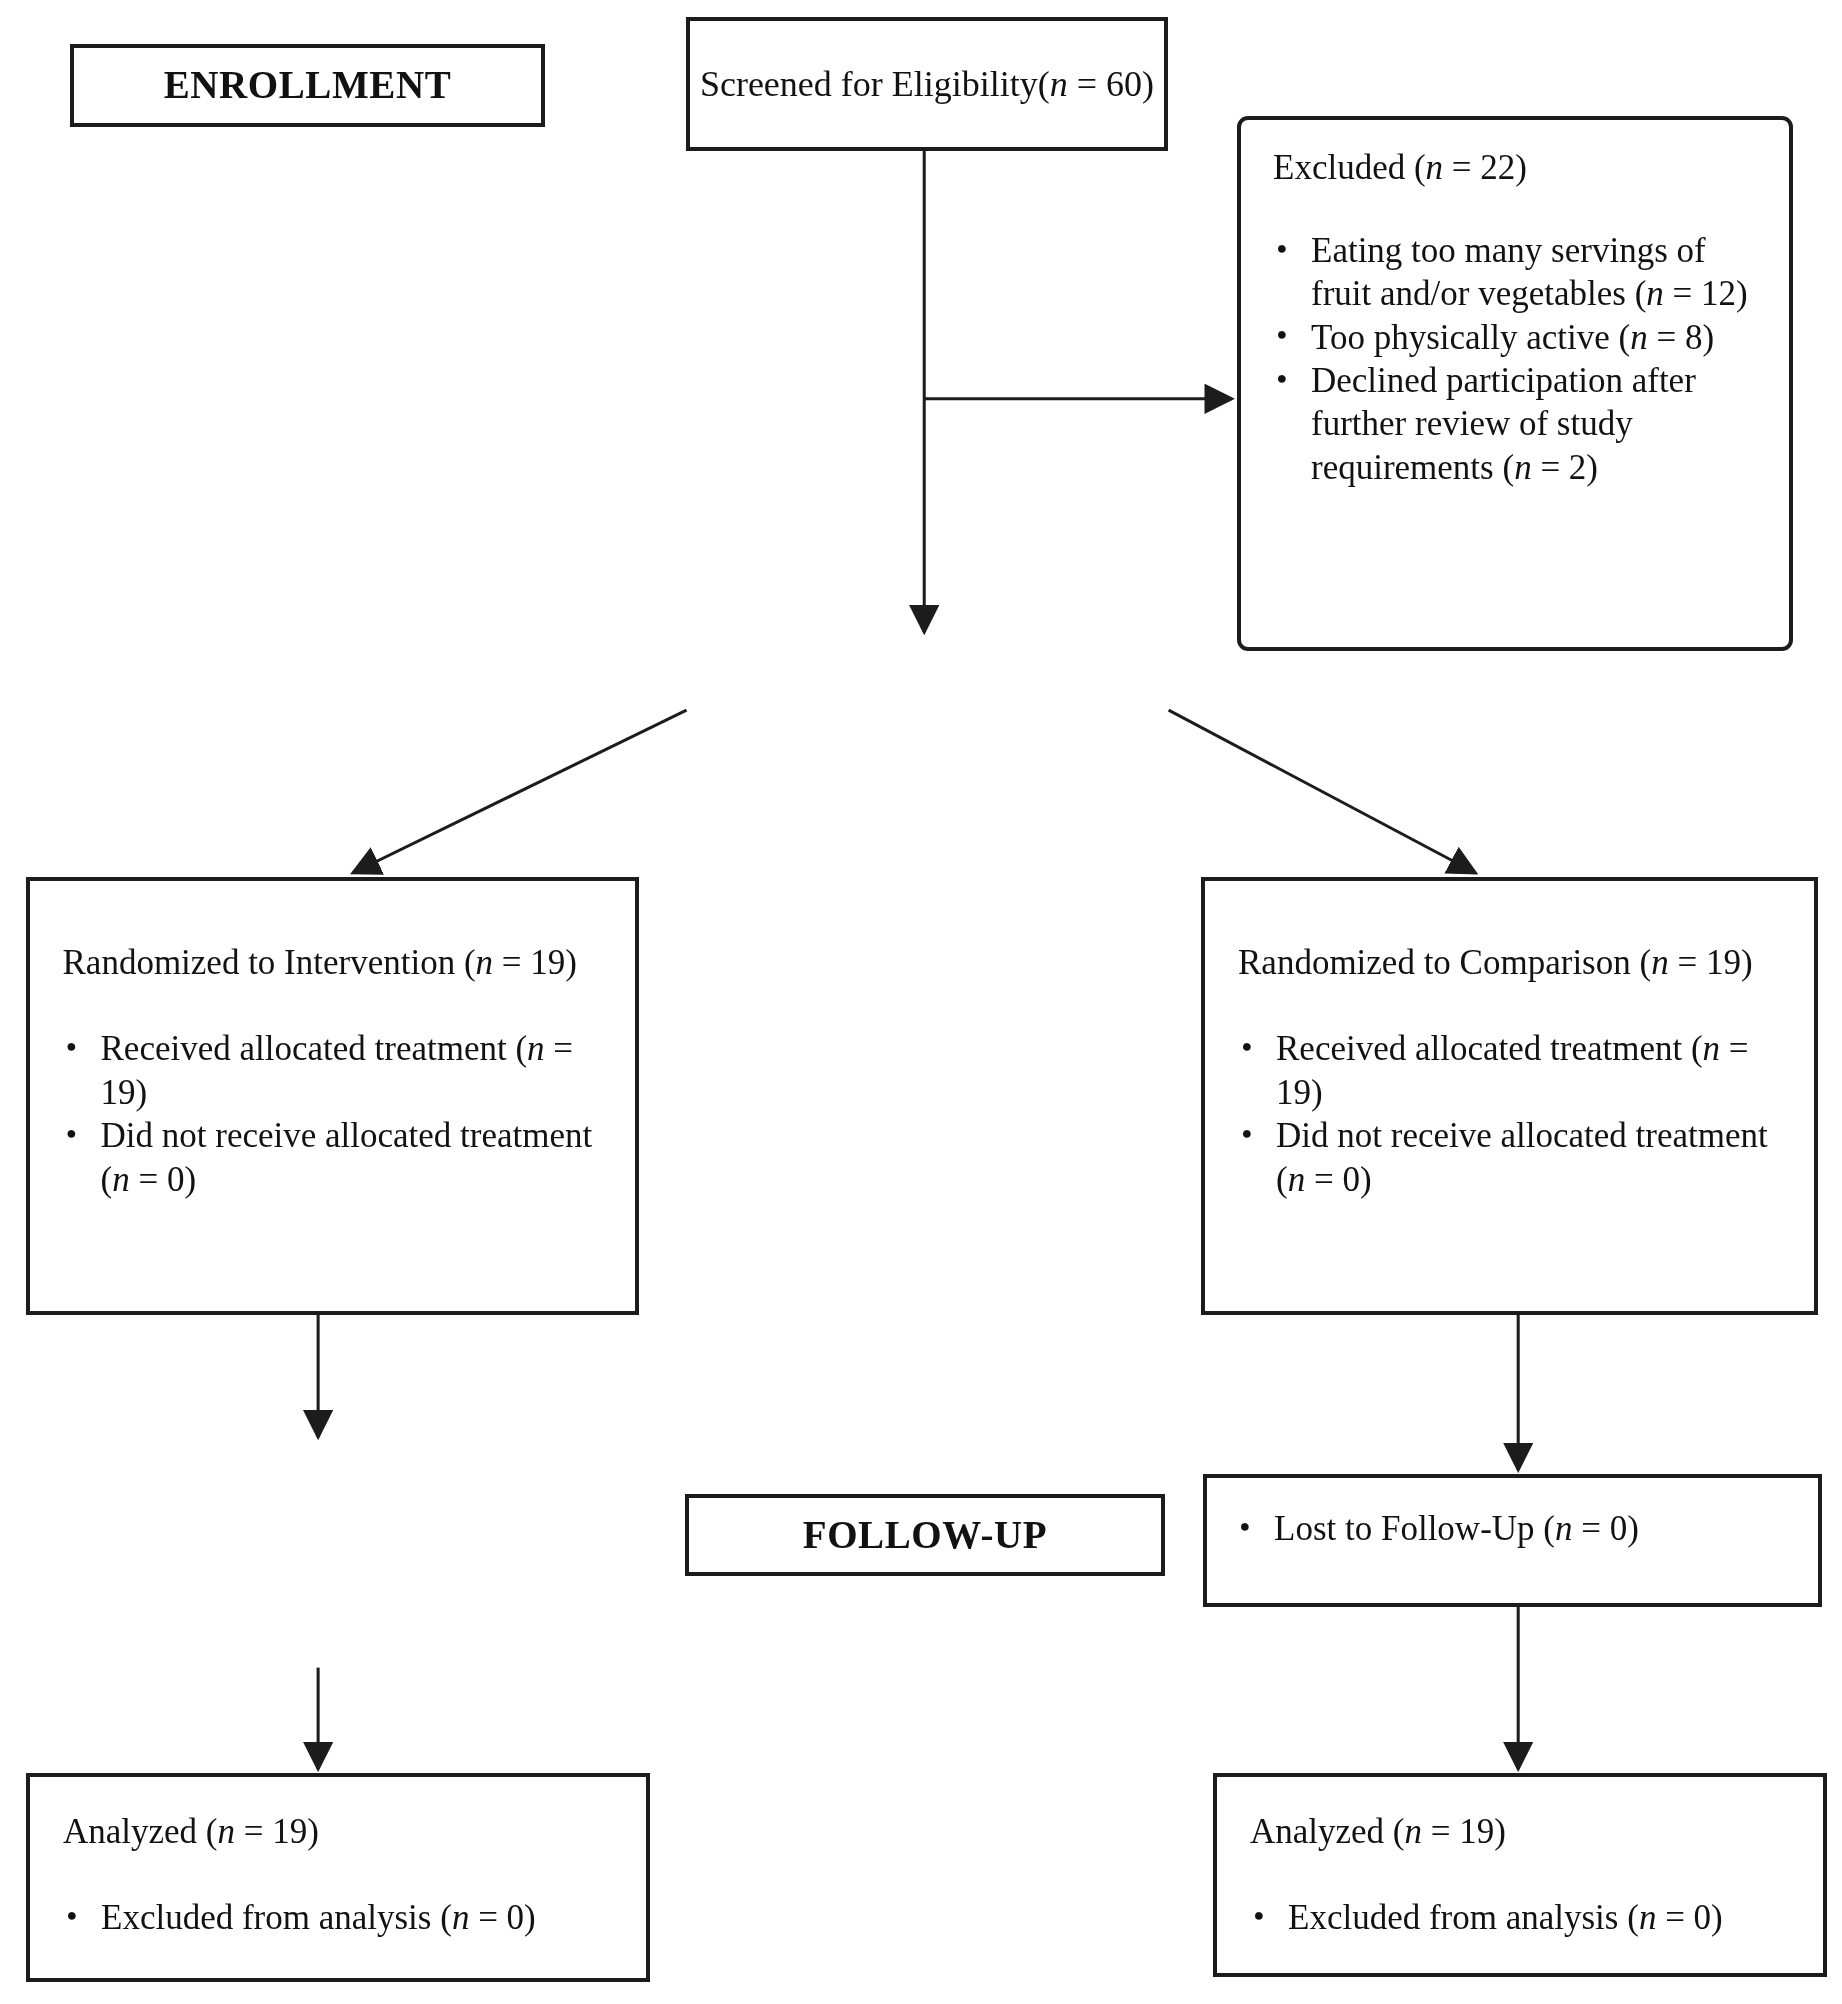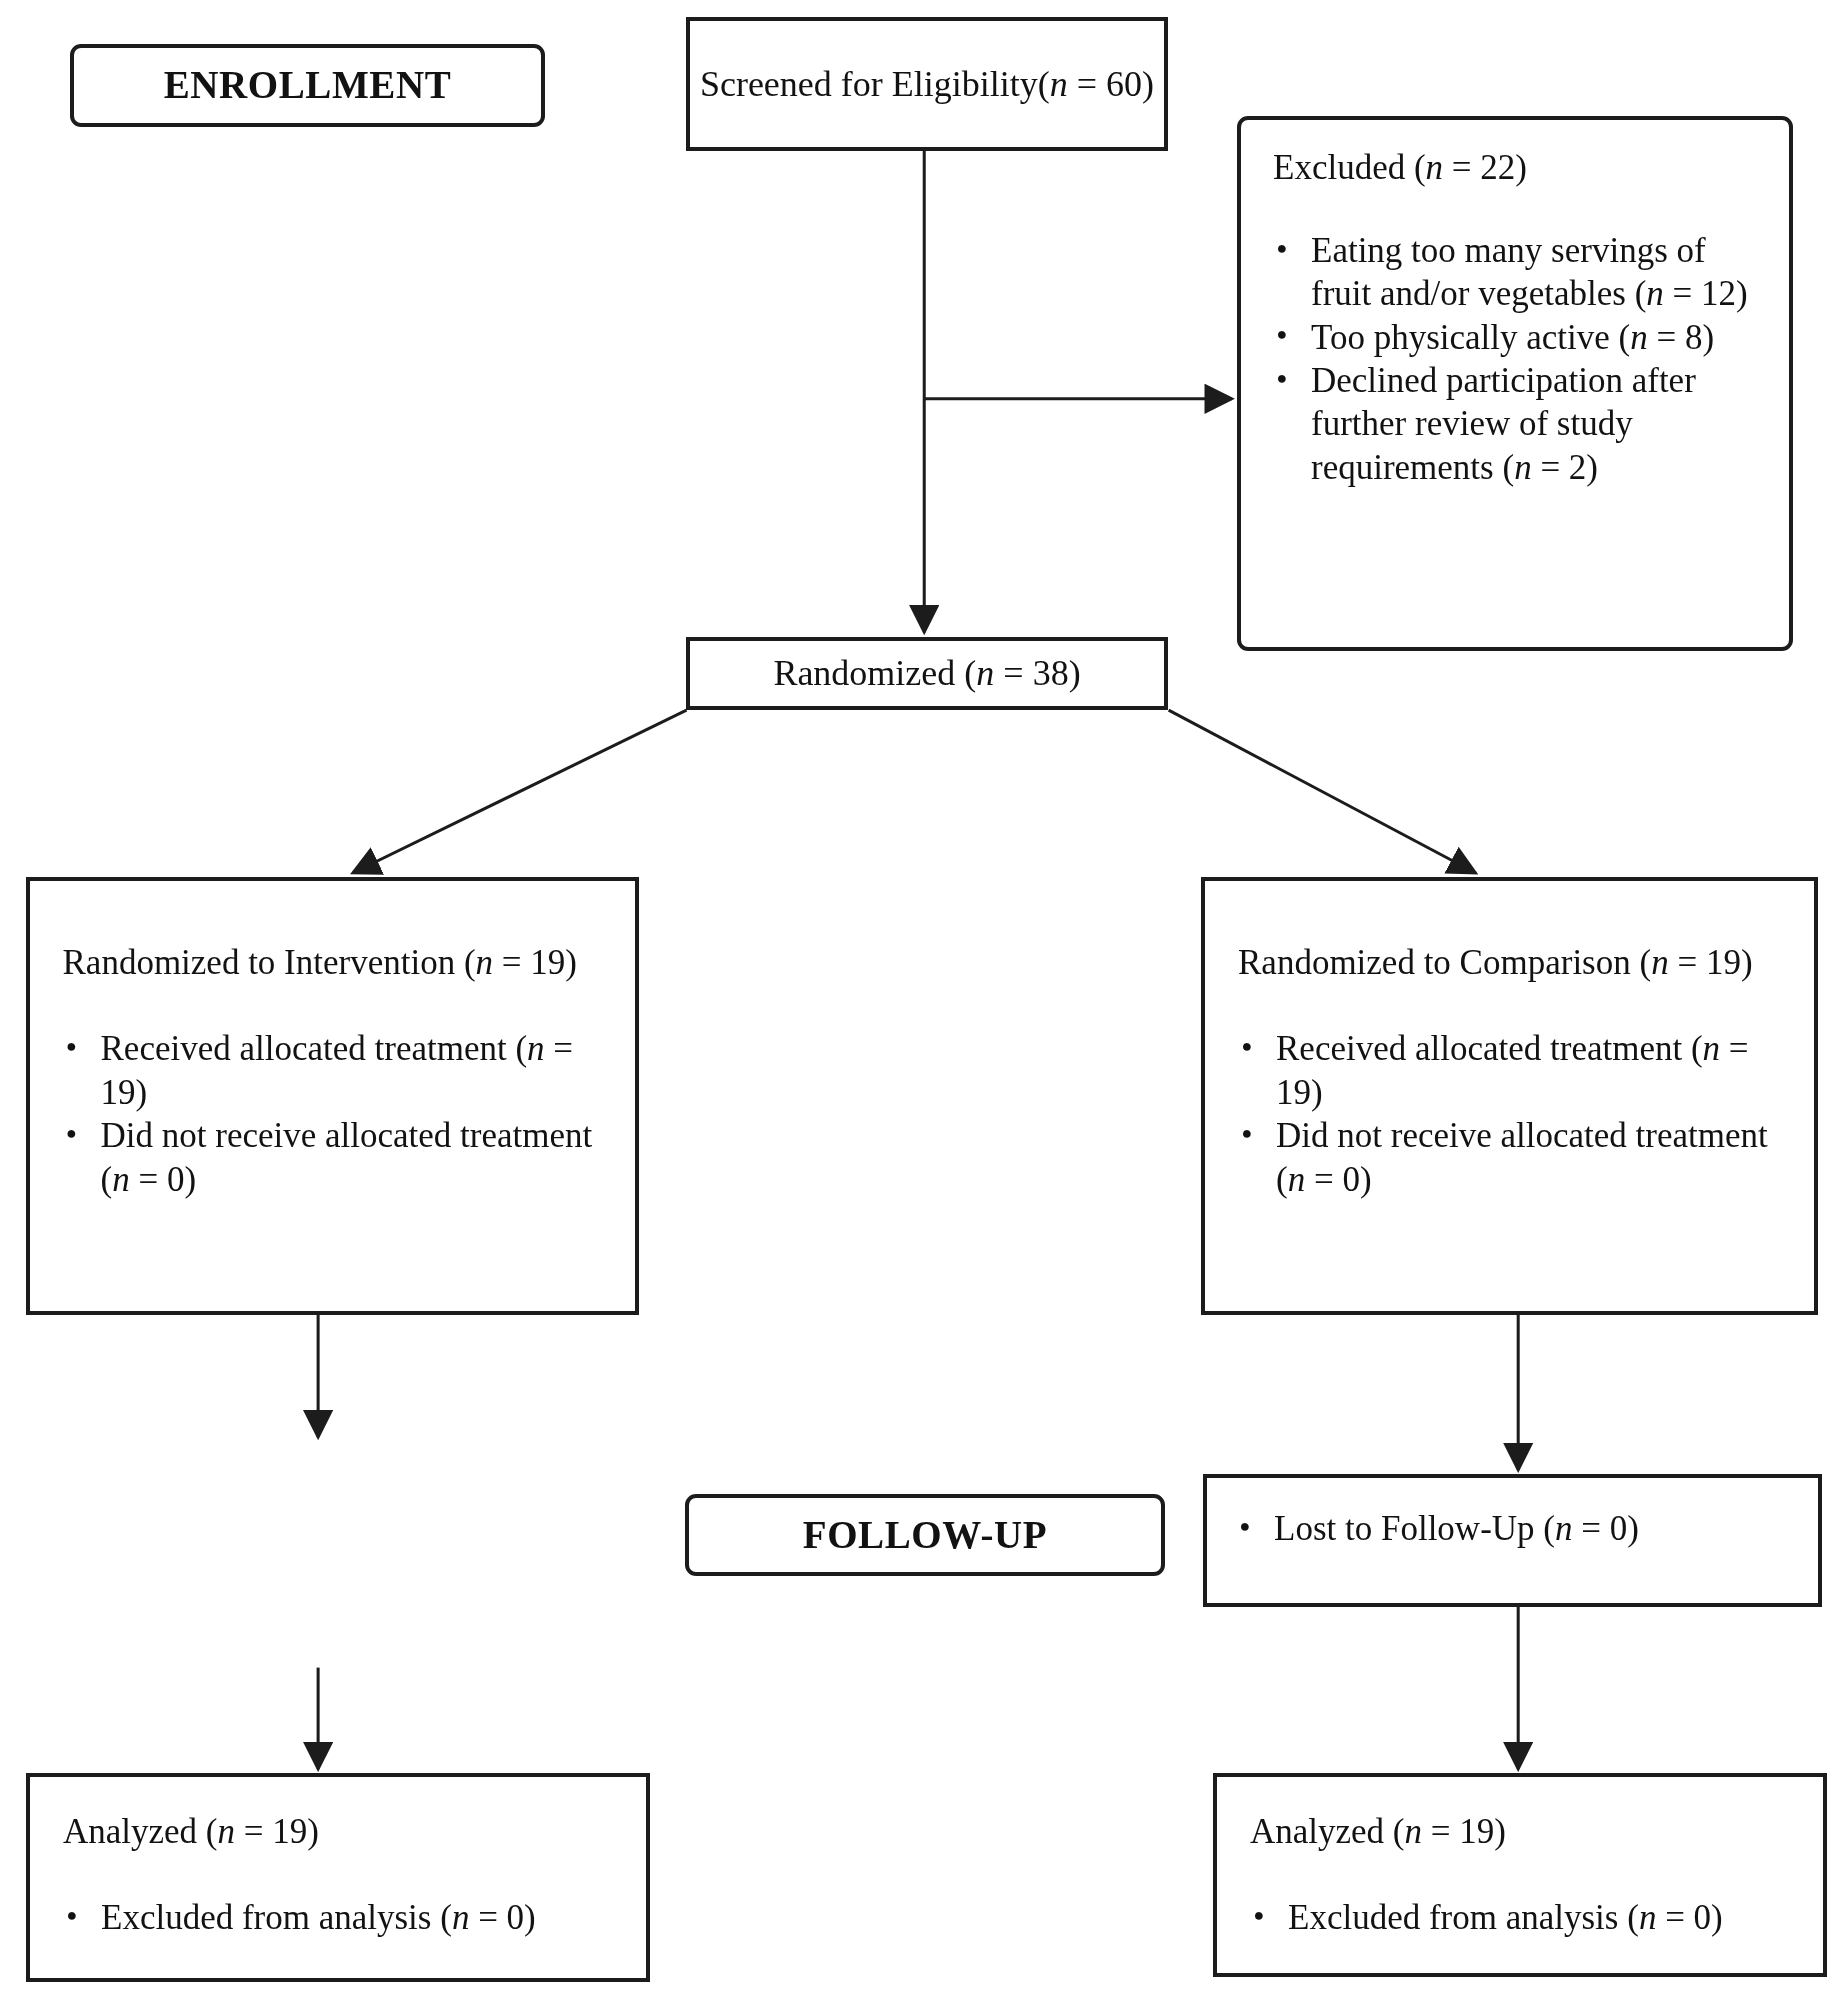--- a/index.html
+++ b/index.html
@@ -21,21 +21,20 @@
     font-size:35px;
     line-height:1.24;
   }
   .stage-label{
     border-width:4.9px;
     display:flex;align-items:center;justify-content:center;
     font-weight:bold;
     font-size:39px;
     letter-spacing:0.6px;
     text-align:center;
-    border-radius:11px;
   }
   .center-text{
     display:flex;flex-direction:row;align-items:center;justify-content:center;
     text-align:center;
     font-size:36px;
   }
   .pad-box{padding:25.5px 30px 0 32px;border-radius:11px;}
   .arm-box{padding:60px 29px 0 33px;}
   .arm-box .box-title{max-width:522px;}
   .followup-box{padding:25.5px 27px 0 33px;}
@@ -91,23 +90,20 @@
 
   <div class="box pad-box excluded-box" style="left:1237px;top:116px;width:556px;height:535px">
     <div class="box-title tight">Excluded (<i>n</i> = 22)</div>
     <ul class="bullets">
       <li><span>Eating too many servings of fruit and/or vegetables (<i>n</i> = 12)</span></li>
       <li><span>Too physically active (<i>n</i> = 8)</span></li>
       <li><span>Declined participation after further review of study requirements (<i>n</i> = 2)</span></li>
     </ul>
   </div>
 
-  <div class="box center-text" style="left:686px;top:637px;width:482px;height:73px">
-    <div>Randomized (<i>n</i> = 38)</div>
-  </div>
 
   <div class="box arm-box" style="left:25.5px;top:877px;width:613px;height:438px">
     <div class="box-title">Randomized to Intervention (<i>n</i> = 19)</div>
     <ul class="bullets">
       <li><span>Received allocated treatment (<i>n</i> = 19)</span></li>
       <li><span>Did not receive allocated treatment (<i>n</i> = 0)</span></li>
     </ul>
   </div>
 
 

